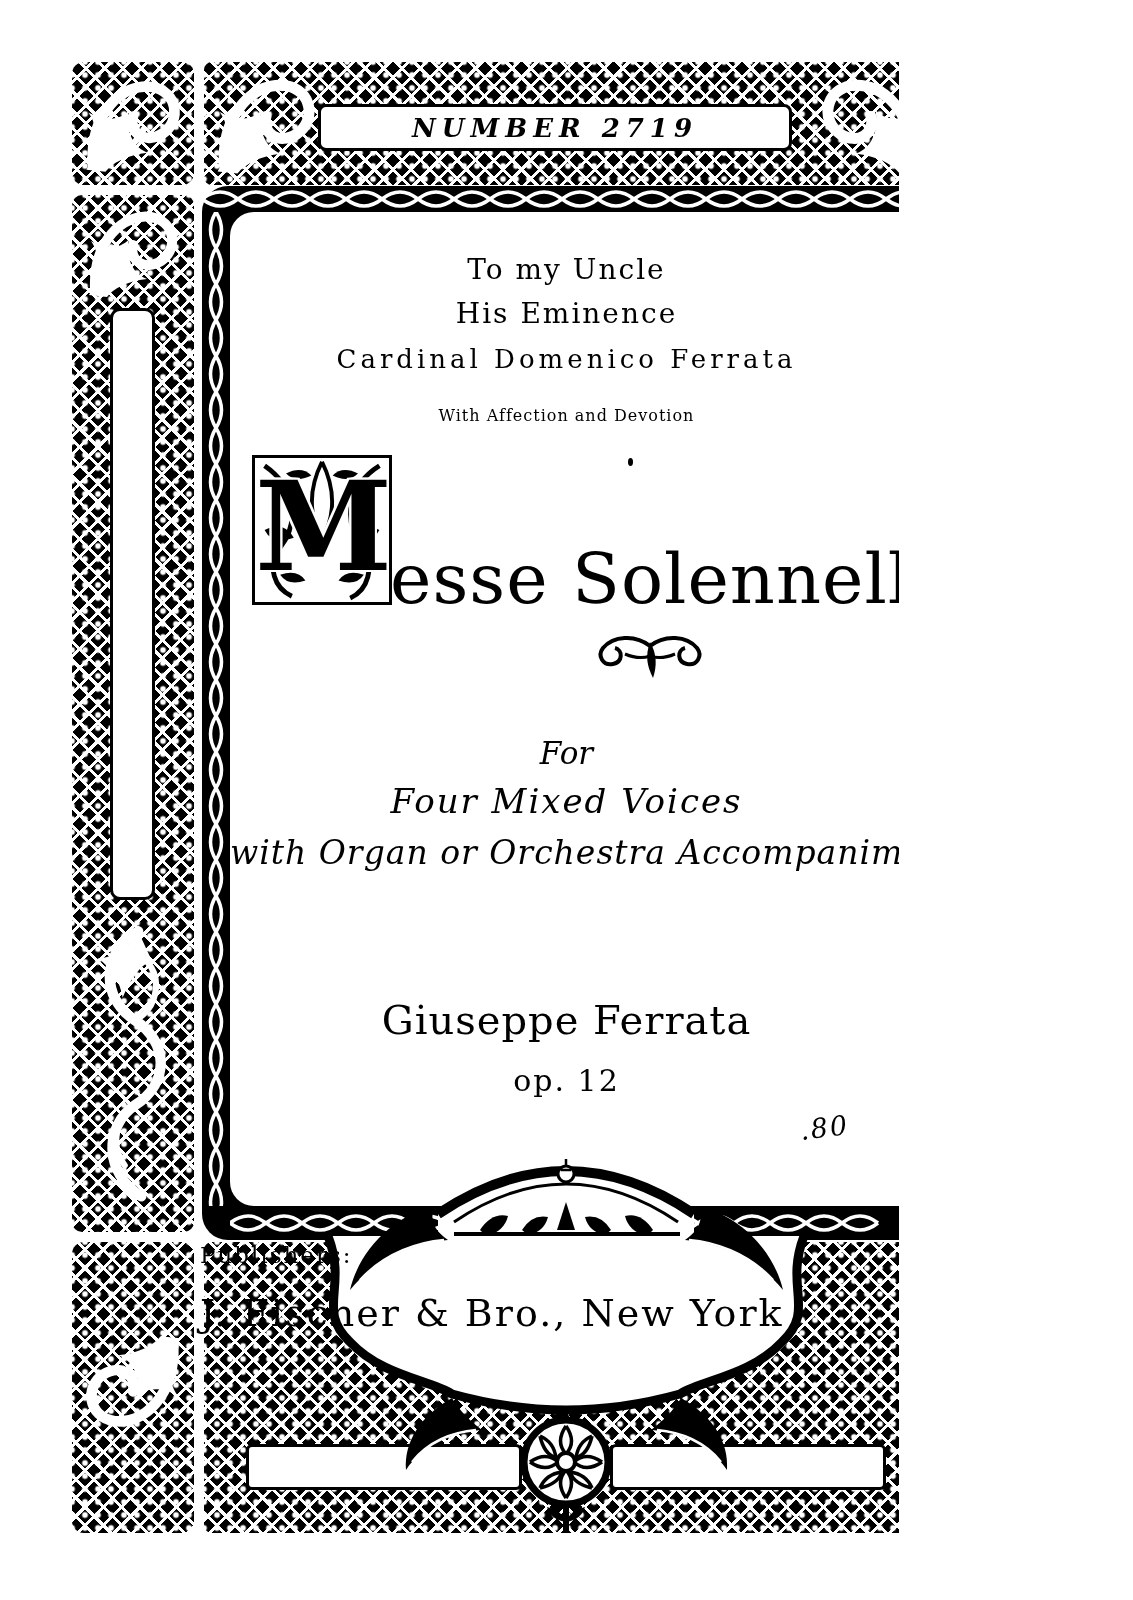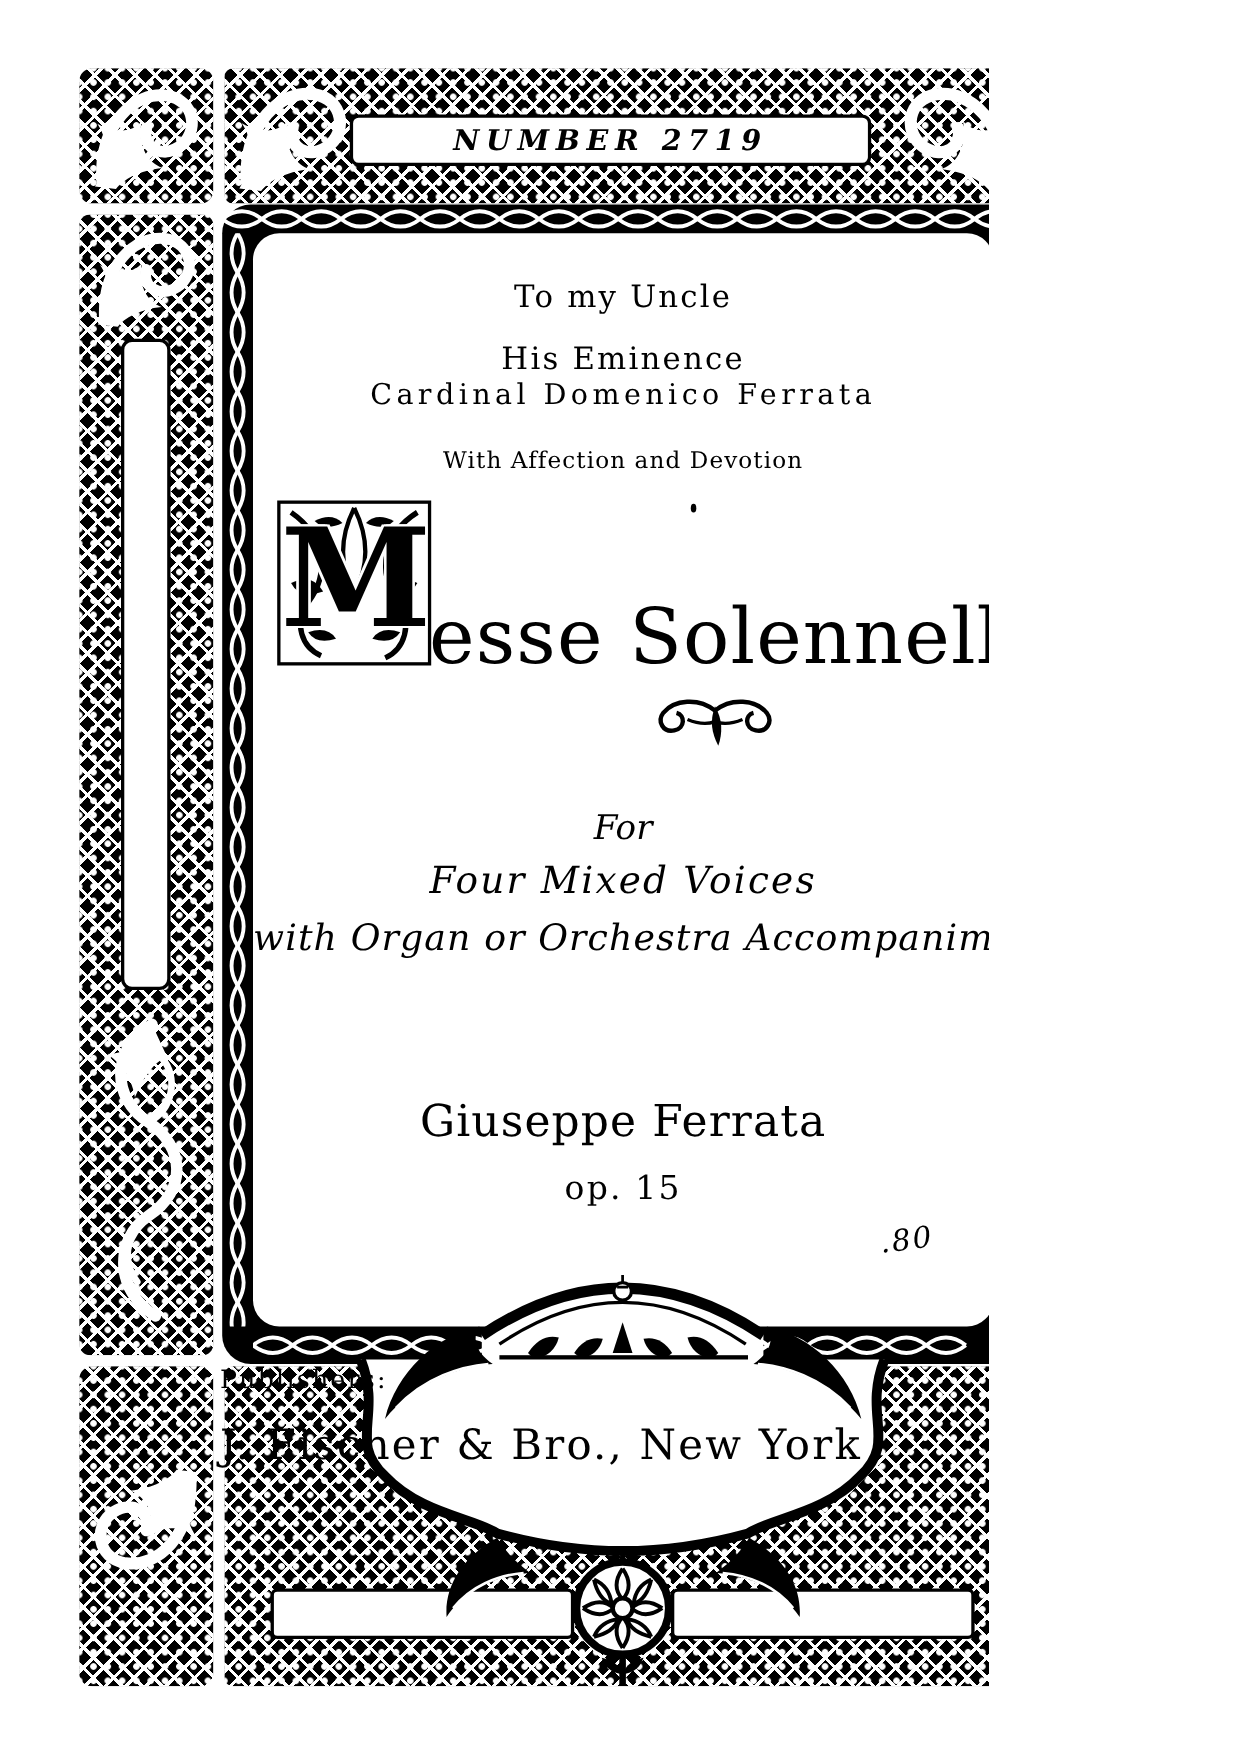--- a/index.html
+++ b/index.html
@@ -8,21 +8,21 @@
   .abs{position:absolute;}
   
   .lat{position:absolute;background-color:#000;border-radius:12px;
        background-image:
          radial-gradient(circle,#fff 2.6px,rgba(0,0,0,0) 3.3px),
          repeating-linear-gradient(45deg,#fff 0 3px,rgba(0,0,0,0) 3px 13px),
          repeating-linear-gradient(135deg,#fff 0 3px,rgba(0,0,0,0) 3px 13px);
        background-size:13px 13px,auto,auto;background-position:6.5px 6.5px,0 0,0 0;}
   .cut{position:absolute;background:#fff;border:3px solid #000;box-sizing:border-box;}
   .frame{position:absolute;left:202px;top:186px;width:729px;height:1054px;background:#000;border-radius:26px;}
-  .content{position:absolute;left:230px;top:212px;width:673px;height:994px;background:#fff;border-radius:24px;}
+  .content{position:absolute;left:230px;top:212px;width:673px;height:994px;background:#fff;border-radius:24px;padding-left:45px;}
   .ctext{position:absolute;left:0;width:673px;text-align:center;line-height:1;white-space:nowrap;}
   .ptext{position:absolute;left:200px;width:733px;line-height:1;white-space:nowrap;z-index:9;}
   .ital{font-style:italic;}
   svg{display:block;overflow:hidden;}
   .curl{position:absolute;}
   .numbox{left:318px;top:104px;width:474px;height:47px;border-radius:8px;z-index:5;}
   .numbox span{display:block;text-align:center;line-height:42px;font-size:26px;font-weight:bold;font-style:italic;letter-spacing:6px;}
   .slotL{left:110px;top:308px;width:45px;height:592px;border-radius:10px;z-index:5;}
   .slotR{left:978px;top:308px;width:45px;height:592px;border-radius:10px;z-index:5;}
   .slotB1{left:246px;top:1444px;width:276px;height:46px;border-radius:6px;z-index:5;}
@@ -136,23 +136,23 @@
     <path d="M14,0 q11,18 0,36 t0,36 t0,36 t0,36 t0,36 t0,36 t0,36 t0,36 t0,36 t0,36 t0,36 t0,36 t0,36 t0,36 t0,36 t0,36 t0,36 t0,36 t0,36 t0,36 t0,36 t0,36 t0,36 t0,36 t0,36 t0,36 t0,36 t0,36" fill="none" stroke="#fff" stroke-width="3.5"></path>
   </svg>
   <svg class="vine" style="left:230px;top:1206px;" width="673" height="34" viewBox="0 0 673 34">
     <path d="M0,17 q18,-14 36,0 t36,0 t36,0 t36,0 t36,0 t36,0 t36,0 t36,0 t36,0 t36,0 t36,0 t36,0 t36,0 t36,0 t36,0 t36,0 t36,0 t36,0" fill="none" stroke="#fff" stroke-width="3.5"></path>
     <path d="M0,17 q18,14 36,0 t36,0 t36,0 t36,0 t36,0 t36,0 t36,0 t36,0 t36,0 t36,0 t36,0 t36,0 t36,0 t36,0 t36,0 t36,0 t36,0 t36,0" fill="none" stroke="#fff" stroke-width="3.5"></path>
   </svg>
 
   <div class="content">
 
     <div class="ctext" style="top:44px;font-size:28px;letter-spacing:2px;">To my Uncle</div>
-    <div class="ctext" style="top:88px;font-size:28px;letter-spacing:2px;margin-top:12px;">His Eminence</div>
+    <div class="ctext" style="top:88px;font-size:28px;letter-spacing:2px;">His Eminence</div>
     <div class="ctext" style="top:134px;font-size:26px;letter-spacing:4px;">Cardinal Domenico Ferrata</div>
-    <div class="ctext" style="top:196px;font-size:21px;letter-spacing:1px;">With Affection and Devotion</div>
+    <div class="ctext" style="top:196px;font-size:16px;letter-spacing:1px;">With Affection and Devotion</div>
 
     <div class="dot"></div>
 
     <div class="initial">
       <svg width="134" height="144" viewBox="0 0 134 148">
         <path d="M8,8 C40,30 44,66 24,92 C10,112 18,134 36,142" fill="none" stroke="#000" stroke-width="5"></path>
         <path d="M126,8 C94,28 88,64 108,92 C122,112 114,136 96,144" fill="none" stroke="#000" stroke-width="5"></path>
         <path d="M67,4 C52,34 54,60 67,84 C80,60 82,34 67,4" fill="none" stroke="#000" stroke-width="4"></path>
         <path d="M8,74 q20,-10 30,8 q-22,8 -30,-8 z" fill="#000"></path>
         <path d="M126,74 q-20,-10 -30,8 q22,8 30,-8 z" fill="#000"></path>
@@ -170,21 +170,21 @@
       <path d="M55,14 C70,2 92,4 102,16 C108,24 102,34 92,32 C82,30 82,18 90,16" fill="none" stroke="#000" stroke-width="4"></path>
       <path d="M55,10 C50,24 52,34 58,46 C62,34 62,22 55,10 Z" fill="#000"></path>
       <path d="M30,22 q14,6 25,2 M80,22 q-14,6 -25,2" stroke="#000" stroke-width="3" fill="none"></path>
     </svg>
 
     <div class="ctext ital" style="top:526px;font-size:31px;">For</div>
     <div class="ctext ital" style="top:572px;font-size:34px;letter-spacing:2px;">Four Mixed Voices</div>
     <div class="ctext ital" style="top:624px;font-size:33px;letter-spacing:1px;">with Organ or Orchestra Accompaniment</div>
 
     <div class="ctext" style="top:788px;font-size:40px;letter-spacing:1px;">Giuseppe Ferrata</div>
-    <div class="ctext" style="top:854px;font-size:30px;letter-spacing:2px;">op. 15</div>
+    <div class="ctext" style="top:854px;font-size:30px;letter-spacing:2px;">op. 12</div>
 
     <div class="price">.80</div>
   </div>
 
   <svg class="cart" width="733" height="400" viewBox="0 0 733 400">
 
     <path d="M238,104 L238,72 Q366,-10 494,72 L494,104 Z" fill="#fff"></path>
     <path d="M238,74 Q366,-12 494,74" fill="none" stroke="#000" stroke-width="10"></path>
     <path d="M254,82 Q366,6 478,82" fill="none" stroke="#000" stroke-width="3"></path>
     <rect x="254" y="92" width="226" height="7" fill="#000"></rect>

